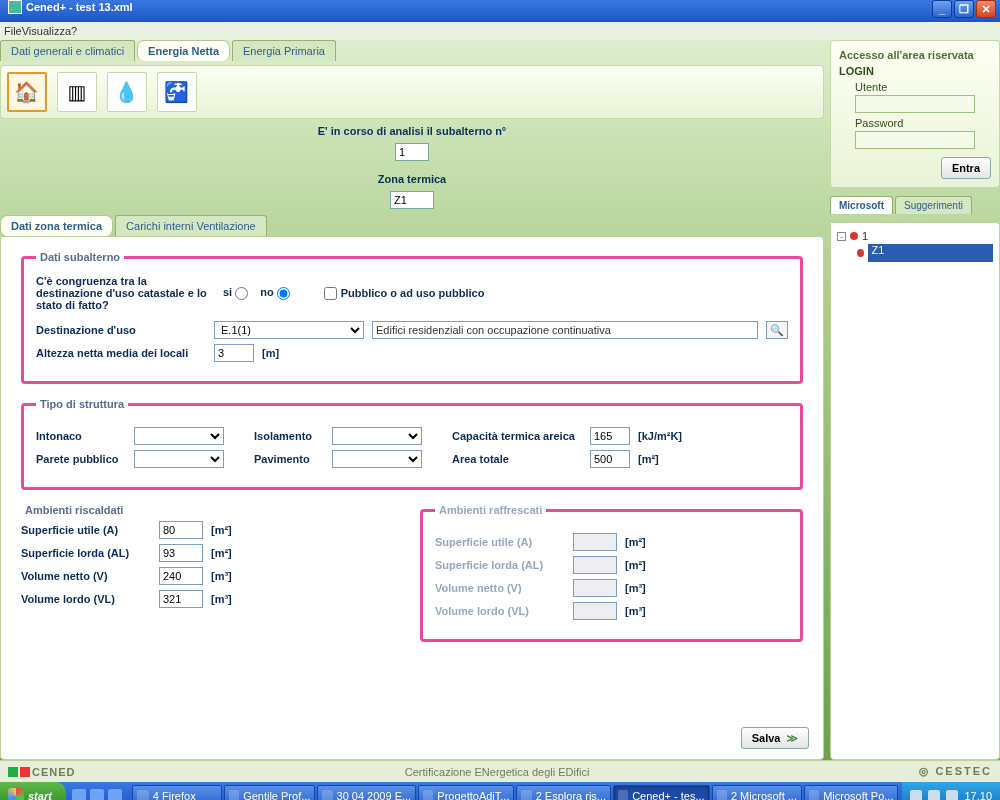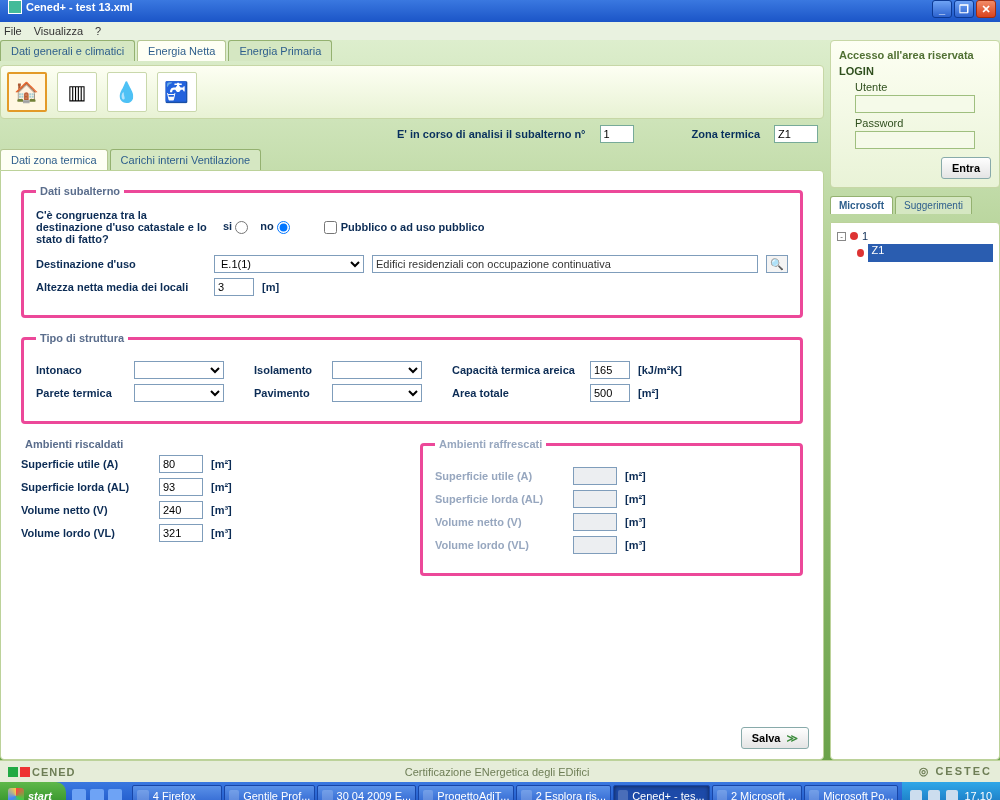--- a/index.html
+++ b/index.html
@@ -4,40 +4,40 @@
 <style>
   * { box-sizing: border-box; margin: 0; padding: 0; font-family: "Tahoma", Arial, sans-serif; font-size: 11px; }
   html, body { width: 1000px; height: 800px; overflow: hidden; background: #2a6d2f; }
 
   
   .title-bar { height: 22px; background: linear-gradient(#3a78e0,#1b55c7); color:#fff; display:flex; align-items:flex-start; padding:0 4px; }
   .title-bar .title-text { flex:1; font-weight:bold; padding-left:4px; display:flex; align-items:center; gap:4px;}
   .title-bar .win-btns { display:flex; gap:2px; }
   .title-bar .win-btn { width:20px; height:18px; border:1px solid #0d3a94; background:linear-gradient(#6ea3f5,#2d63cf); color:#fff; display:flex; align-items:center; justify-content:center; border-radius:3px; font-weight:bold; cursor:pointer;}
   .title-bar .win-btn.close { background:linear-gradient(#f28b67,#d8431e); border-color:#a12d0e;}
-  .menu-bar { height:18px; background:#e9f2e0; display:flex; align-items:center; padding:0 4px; gap:12px; color:#333;}
+  .menu-bar { height:18px; background:#e9f2e0; display:flex; align-items:center; padding:0 4px; color:#333;}
   .menu-bar span { cursor:default; }
 
   
   .app-body { position:relative; height: 720px; background: linear-gradient(#ddeecd 0%, #a7c985 40%, #6aa24a 100%); display:flex; gap:6px;}
   .left-col { flex:1; display:flex; flex-direction:column; gap:4px;}
   .right-col { width:170px; display:flex; flex-direction:column; gap:8px;}
 
   
   .tab-strip { display:flex; gap:0; }
   .tab-strip .tab { padding:4px 10px; background:#d5e7c2; border:1px solid #94b170; border-bottom:none; color:#2d5e8c; cursor:pointer; border-radius:3px 3px 0 0; margin-right:2px;}
-  .tab-strip .tab.active { background:#fefff4; border-color:#b4c691; font-weight:normal;}
+  .tab-strip .tab.active { background:#fefff4; border-color:#b4c691; font-weight:bold;border-radius:7px;}
 
   
   .toolbar-panel { background:linear-gradient(#fdfff3,#e8f2d4); border:1px solid #c7d7a6; border-radius:4px; padding:6px; display:flex; gap:10px;}
   .tool-icon { width:40px; height:40px; border:1px solid #c9d8ab; background:#fff; display:flex; align-items:center; justify-content:center; cursor:pointer; border-radius:2px; font-size:20px;}
   .tool-icon.active { border:2px solid #e39a28; background:#fff7e2;}
 
   
-  .analysis-line { display:flex; justify-content:flex-end; align-items:center; gap:14px; padding:2px 6px; color:#08305d; font-weight:bold;}
+  .analysis-line { display:flex; justify-content:flex-end; align-items:center; gap:6px; padding:2px 6px; color:#08305d; font-weight:bold;flex-direction:column;}
   .analysis-line input { width:34px; height:18px; border:1px solid #7a9; padding:0 3px; background:#fff;}
   .analysis-line input.zt { width:44px; }
 
   
   .form-area { flex:1; display:flex; flex-direction:column;}
   .form-panel { flex:1; background:#fff; border:1px solid #bcd29a; border-radius:0 4px 4px 4px; padding:14px 20px; position:relative; overflow:auto;}
   fieldset { border:3px solid #ec4899; border-radius:4px; padding:12px 12px 14px; margin-bottom:14px;}
   fieldset legend { color:#5a6d8c; padding:0 4px; font-weight:bold;}
   .row { display:flex; align-items:center; gap:8px; margin:5px 0; color:#0c2c55;}
   .row label.lbl { width:170px; font-weight:bold;}
@@ -188,21 +188,21 @@
 
         <fieldset>
           <legend>Tipo di struttura</legend>
           <div style="display:flex; gap:30px;">
             <div>
               <div class="row">
                   <label class="lbl" style="width:90px">Intonaco</label>
                   <select class="sel sm"><option></option></select>
                 </div>
               <div class="row">
-                  <label class="lbl" style="width:90px">Parete termica</label>
+                  <label class="lbl" style="width:90px">Parete pubblico</label>
                   <select class="sel sm"><option></option></select>
                 </div>
             </div>
             <div>
               <div class="row">
                   <label class="lbl" style="width:70px">Isolamento</label>
                   <select class="sel sm"><option></option></select>
                 </div>
               <div class="row">
                   <label class="lbl" style="width:70px">Pavimento</label>

